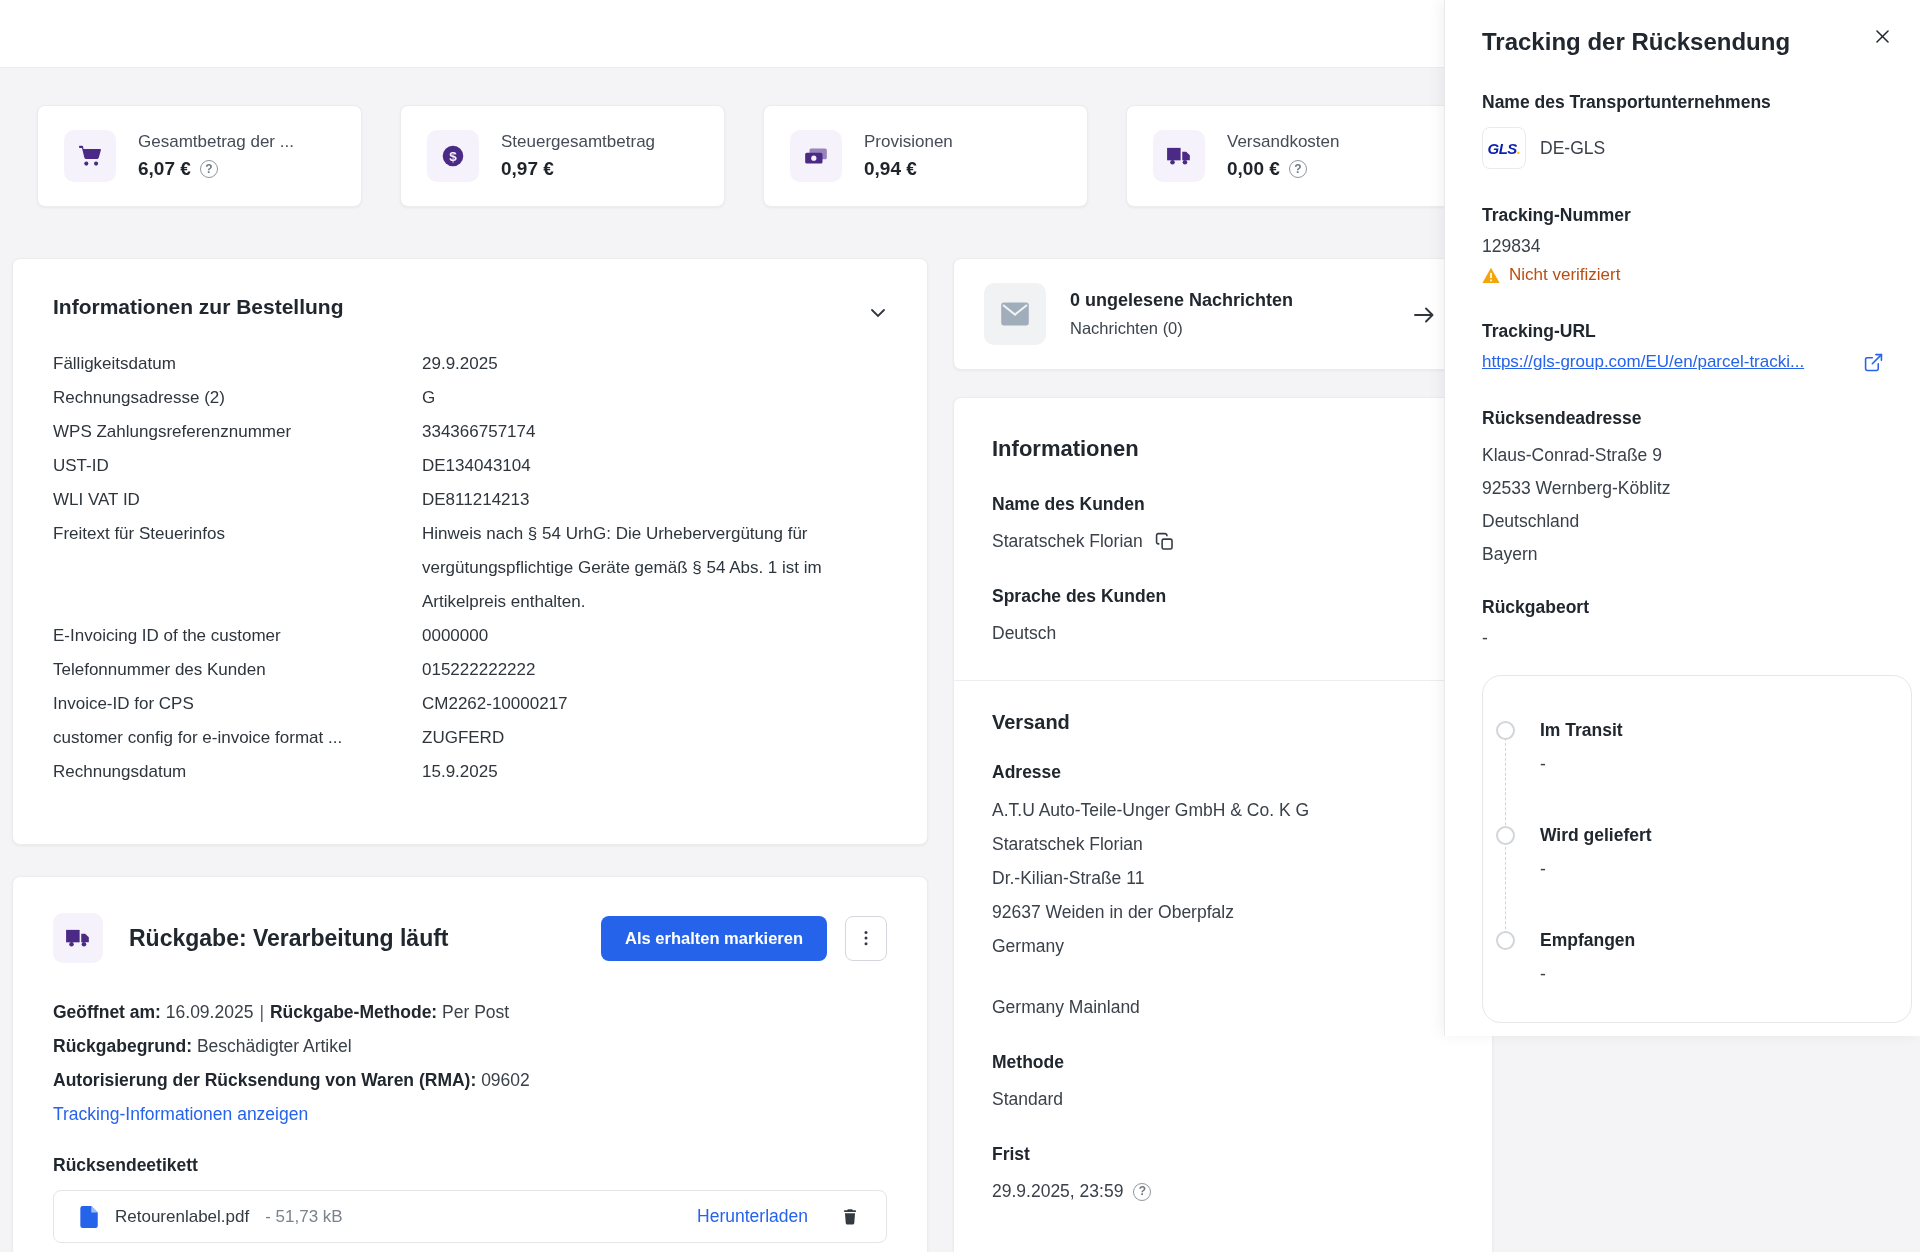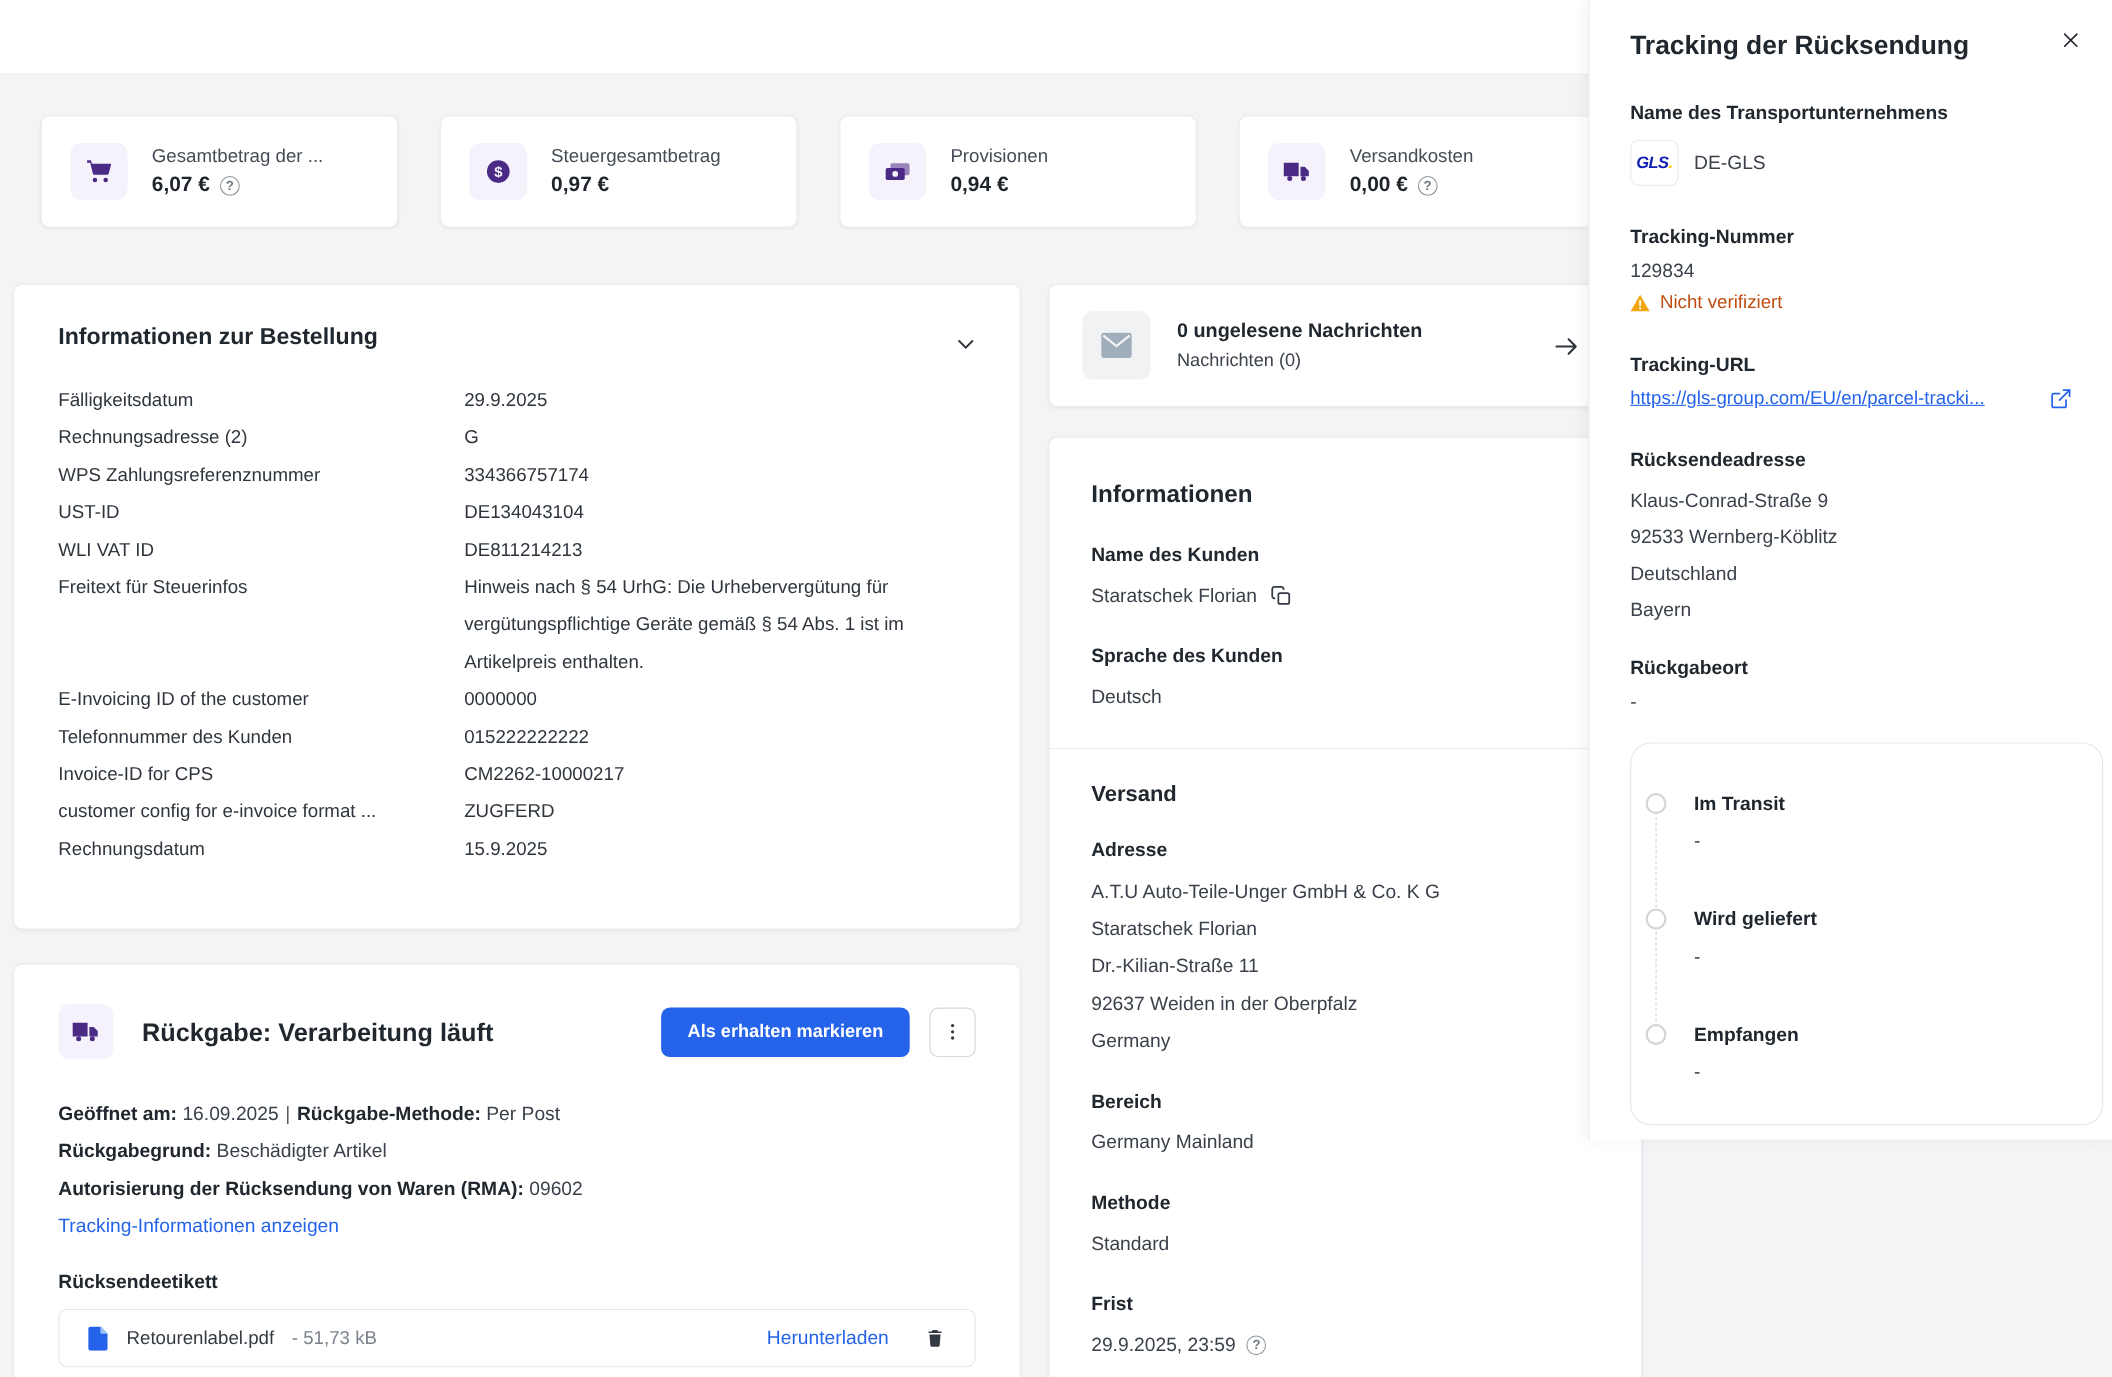--- a/index.html
+++ b/index.html
@@ -306,21 +306,20 @@
   <div class="field">
     <div class="field-label">Adresse</div>
     <div class="addr-line">A.T.U Auto-Teile-Unger GmbH &amp; Co. K G</div>
     <div class="addr-line">Staratschek Florian</div>
     <div class="addr-line">Dr.-Kilian-Straße 11</div>
     <div class="addr-line">92637 Weiden in der Oberpfalz</div>
     <div class="addr-line">Germany</div>
   </div>
 
   <div class="field">
-    <div class="field-label">Bereich</div>
     <div class="field-value">
         <span>Germany Mainland</span>
       </div>
   </div>
 
   <div class="field">
     <div class="field-label">Methode</div>
     <div class="field-value">
         <span>Standard</span>
       </div>

